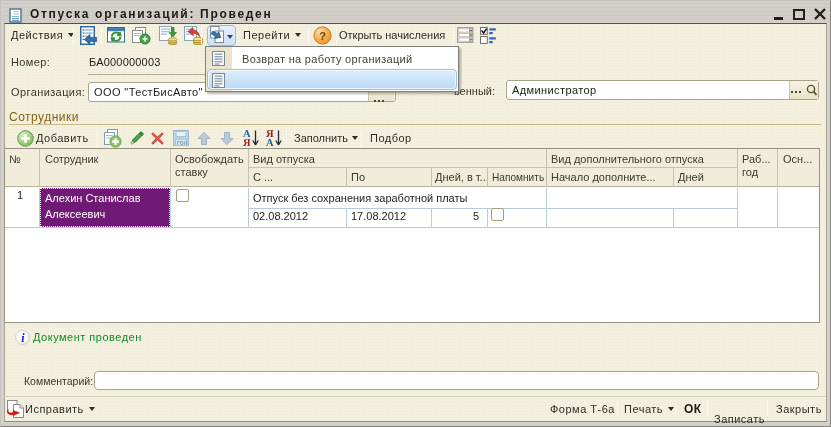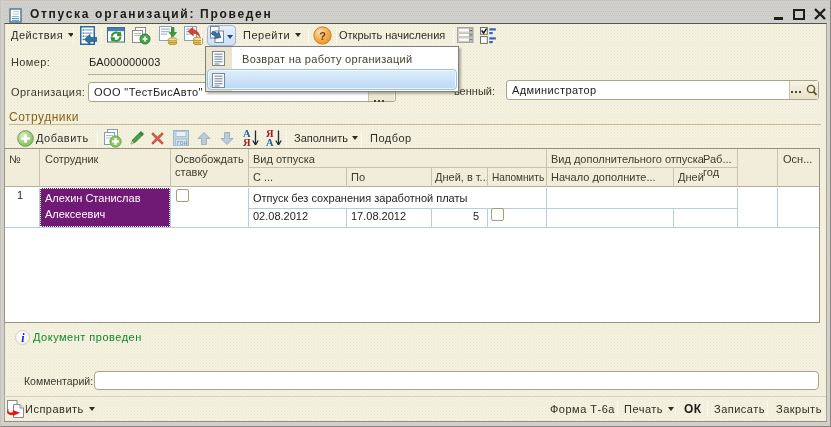--- a/index.html
+++ b/index.html
@@ -242,21 +242,21 @@
   <div class="abs" style="left:40px;top:4px;color:#3c3a2c">Сотрудник</div>
   <div class="abs" style="left:170px;top:4px;width:74px;color:#3c3a2c;line-height:13px">Освобождать ставку</div>
   <div class="abs" style="left:248px;top:4px;color:#3c3a2c">Вид отпуска</div>
   <div class="abs" style="left:248px;top:22px;color:#3c3a2c">С ...</div>
   <div class="abs" style="left:346px;top:22px;color:#3c3a2c">По</div>
   <div class="abs" style="left:430px;top:22px;color:#3c3a2c">Дней, в т...</div>
   <div class="abs" style="left:487px;top:22px;color:#3c3a2c;transform:scaleX(0.92);transform-origin:left center">Напомнить</div>
   <div class="abs" style="left:546px;top:4px;color:#3c3a2c">Вид дополнительного отпуска</div>
   <div class="abs" style="left:546px;top:22px;color:#3c3a2c">Начало дополните...</div>
   <div class="abs" style="left:673px;top:22px;color:#3c3a2c">Дней</div>
-  <div class="abs" style="left:698px;top:4px;color:#3c3a2c;line-height:13px">Раб...<br><span style="">год</span></div>
+  <div class="abs" style="left:737px;top:4px;color:#3c3a2c;line-height:13px">Раб...<br><span style="">год</span></div>
   <div class="abs" style="left:778px;top:4px;color:#3c3a2c">Осн...</div>
 
   <div class="abs" style="left:34px;top:0;width:1px;height:38px;background:#c6c2ac"></div>
   <div class="abs" style="left:165px;top:0;width:1px;height:38px;background:#c6c2ac"></div>
   <div class="abs" style="left:243px;top:0;width:1px;height:38px;background:#c6c2ac"></div>
   <div class="abs" style="left:341px;top:18px;width:1px;height:20px;background:#c6c2ac"></div>
   <div class="abs" style="left:426px;top:18px;width:1px;height:20px;background:#c6c2ac"></div>
   <div class="abs" style="left:482px;top:18px;width:1px;height:20px;background:#c6c2ac"></div>
   <div class="abs" style="left:541px;top:0;width:1px;height:38px;background:#c6c2ac"></div>
   <div class="abs" style="left:668px;top:18px;width:1px;height:20px;background:#c6c2ac"></div>
@@ -314,21 +314,21 @@
     <path d="M14 4.5 L14 8 L17.5 8" fill="#eee" stroke="#8a8a84"></path>
     <path d="M2.2 9.2 C1.4 12.4 4.2 14 7.2 12.6 L7.2 10.4 L13.6 12.8 L7.2 15.6 L7.2 14.4 C3.4 15.8 0.4 13 2.2 9.2 Z" fill="#f20c0c" stroke="#c00000" stroke-width="0.4"></path>
   </svg>
  <div class="btxt" style="left:25px;top:403px">Исправить<span class="tri"></span></div>
  <div class="btxt" style="left:550px;top:403px">Форма Т-6а</div>
  <div class="sep" style="left:617px;top:401px;height:15px"></div>
  <div class="btxt" style="left:624px;top:403px">Печать<span class="tri"></span></div>
  <div class="sep" style="left:675px;top:401px;height:15px"></div>
  <div class="btxt" style="left:684px;top:402px;font-weight:bold;font-size:12px;color:#1c1c18">ОК</div>
  <div class="sep" style="left:707px;top:401px;height:15px"></div>
- <div class="btxt" style="left:714px;top:403px">Записать</div>
+ <div class="btxt" style="left:714px;top:413px">Записать</div>
  <div class="sep" style="left:767px;top:401px;height:15px"></div>
  <div class="btxt" style="left:776px;top:403px">Закрыть</div>
 
  <div id="menu">
   <div id="menugutter"></div>
   <div class="mitem" style="top:1px">
    <svg class="abs" style="left:5px;top:3px" width="16" height="16">
         <rect x="1.5" y="0.5" width="12" height="14" fill="#fafbfc" stroke="#7a8894"></rect>
         <rect x="3.5" y="2.5" width="8" height="1.4" fill="#94a6b6"></rect>
         <rect x="3.5" y="5" width="8" height="1.4" fill="#94a6b6"></rect>

